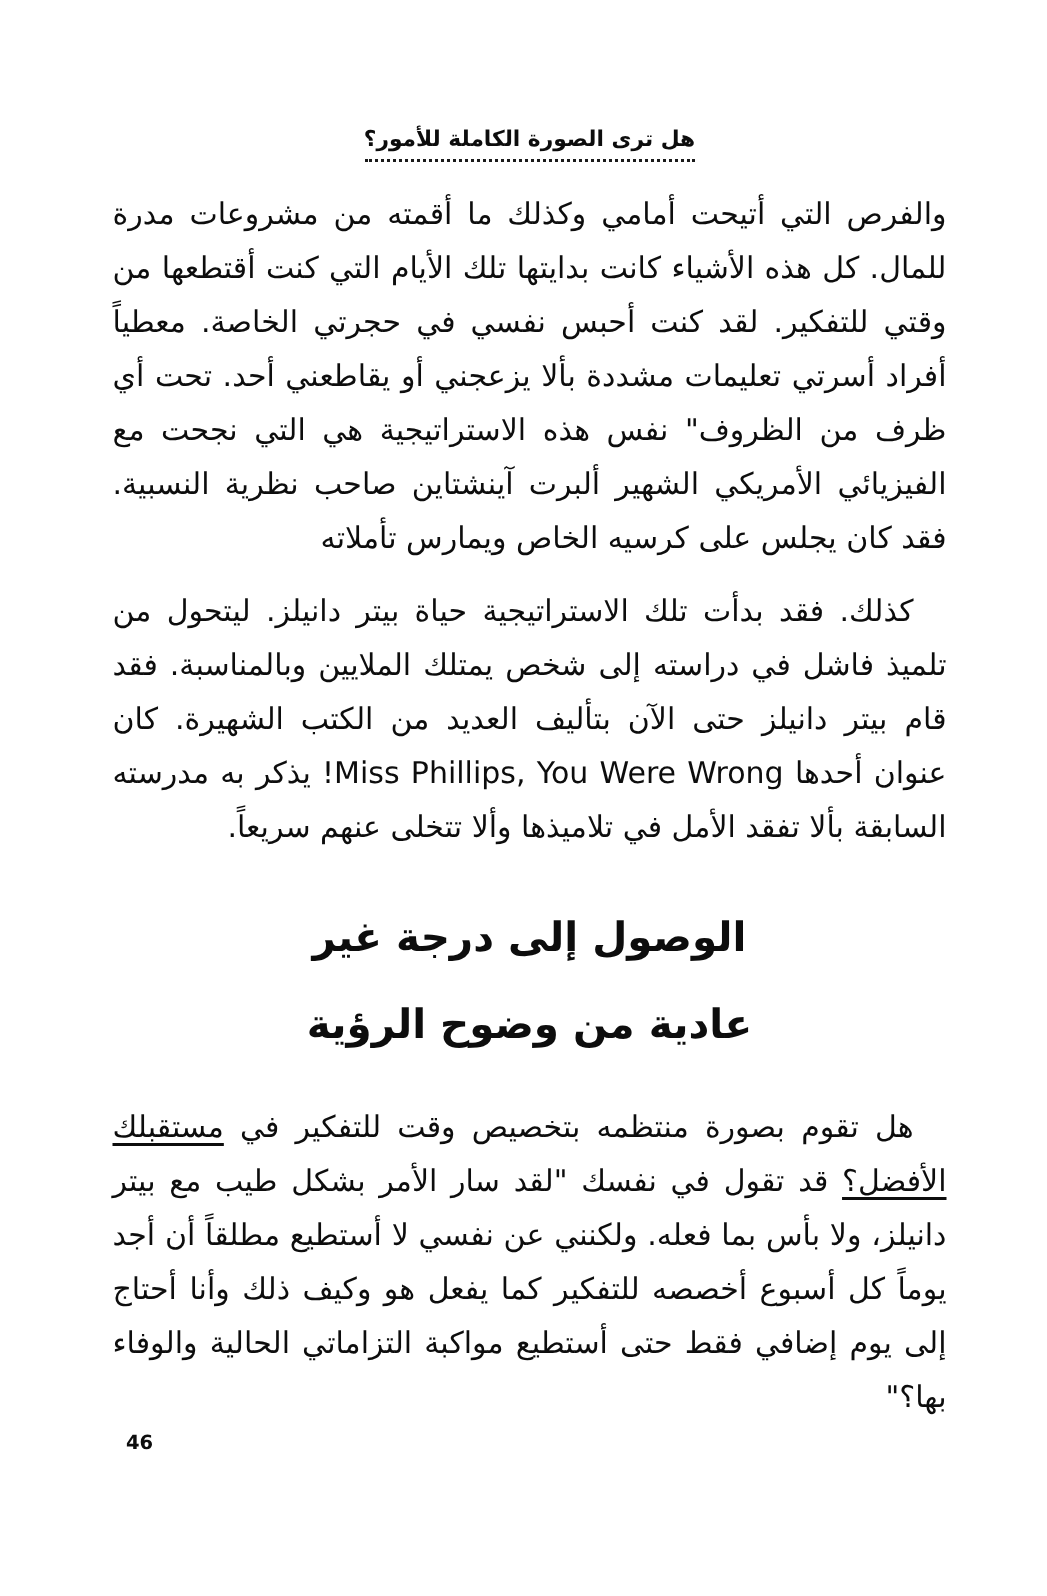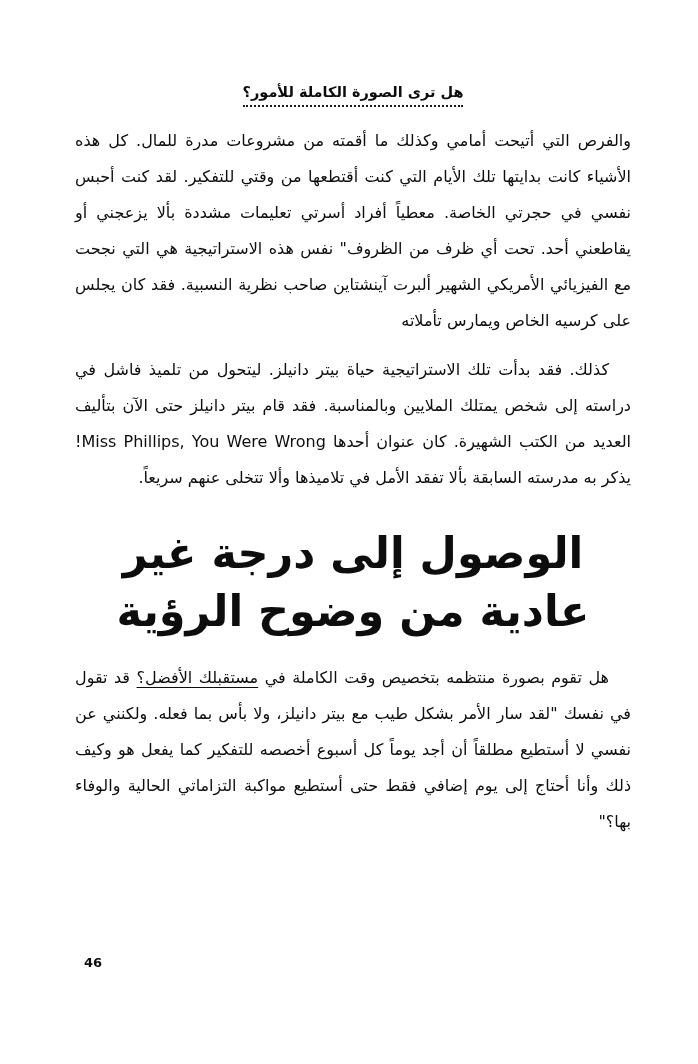--- a/index.html
+++ b/index.html
@@ -34,34 +34,34 @@
     font-weight: bold;
     direction: rtl;
     border-bottom: 2px dotted #1a1a1a;
     padding-bottom: 5px;
     letter-spacing: 0;
   }
   .para {
     direction: rtl;
     unicode-bidi: embed;
     text-align: justify;
-    font-size: 16px;
+    font-size: 20px;
     line-height: 36px;
     margin: 0 0 13px 0;
   }
   .para.indent {
     text-indent: 22px; 
   }
   .para.no-indent {
     text-indent: 0;
   }
   .section-heading {
     direction: rtl;
     text-align: center;
-    font-size: 43px;
+    font-size: 27px;
     font-weight: bold;
     line-height: 58px;
     margin: 28px 0 20px 0;
   }
   .heading-line {
     display: block;
   }
   .underlined {
     text-decoration: underline;
     text-underline-offset: 4px;
@@ -88,18 +88,18 @@
     <p class="para no-indent">والفرص التي أتيحت أمامي وكذلك ما أقمته من مشروعات مدرة للمال. كل هذه الأشياء كانت بدايتها تلك الأيام التي كنت أقتطعها من وقتي للتفكير. لقد كنت أحبس نفسي في حجرتي الخاصة. معطياً أفراد أسرتي تعليمات مشددة بألا يزعجني أو يقاطعني أحد. تحت أي ظرف من الظروف" نفس هذه الاستراتيجية هي التي نجحت مع الفيزيائي الأمريكي الشهير ألبرت آينشتاين صاحب نظرية النسبية. فقد كان يجلس على كرسيه الخاص ويمارس تأملاته</p>
 
     <p class="para indent">كذلك. فقد بدأت تلك الاستراتيجية حياة بيتر دانيلز. ليتحول من تلميذ فاشل في دراسته إلى شخص يمتلك الملايين وبالمناسبة. فقد قام بيتر دانيلز حتى الآن بتأليف العديد من الكتب الشهيرة. كان عنوان أحدها Miss Phillips, You Were Wrong! يذكر به مدرسته السابقة بألا تفقد الأمل في تلاميذها وألا تتخلى عنهم سريعاً.</p>
 
     <h1 class="section-heading">
       <span class="heading-line">الوصول إلى درجة غير</span>
       <span class="heading-line">عادية من وضوح الرؤية</span>
     </h1>
 
 
-    <p class="para indent"><span>هل تقوم بصورة منتظمه بتخصيص وقت الكاملة في </span><span class="underlined">مستقبلك الأفضل؟</span><span> قد تقول في نفسك "لقد سار الأمر بشكل طيب مع بيتر دانيلز، ولا بأس بما فعله. ولكنني عن نفسي لا أستطيع مطلقاً أن أجد يوماً كل أسبوع أخصصه للتفكير كما يفعل هو وكيف ذلك وأنا أحتاج إلى يوم إضافي فقط حتى أستطيع مواكبة التزاماتي الحالية والوفاء بها؟"</span></p>
+    <p class="para indent"><span>هل تقوم بصورة منتظمه بتخصيص وقت للتفكير في </span><span class="underlined">مستقبلك الأفضل؟</span><span> قد تقول في نفسك "لقد سار الأمر بشكل طيب مع بيتر دانيلز، ولا بأس بما فعله. ولكنني عن نفسي لا أستطيع مطلقاً أن أجد يوماً كل أسبوع أخصصه للتفكير كما يفعل هو وكيف ذلك وأنا أحتاج إلى يوم إضافي فقط حتى أستطيع مواكبة التزاماتي الحالية والوفاء بها؟"</span></p>
 
   </div>
 
   <div class="page-number">46</div>
 </div>
 
 </body></html>

